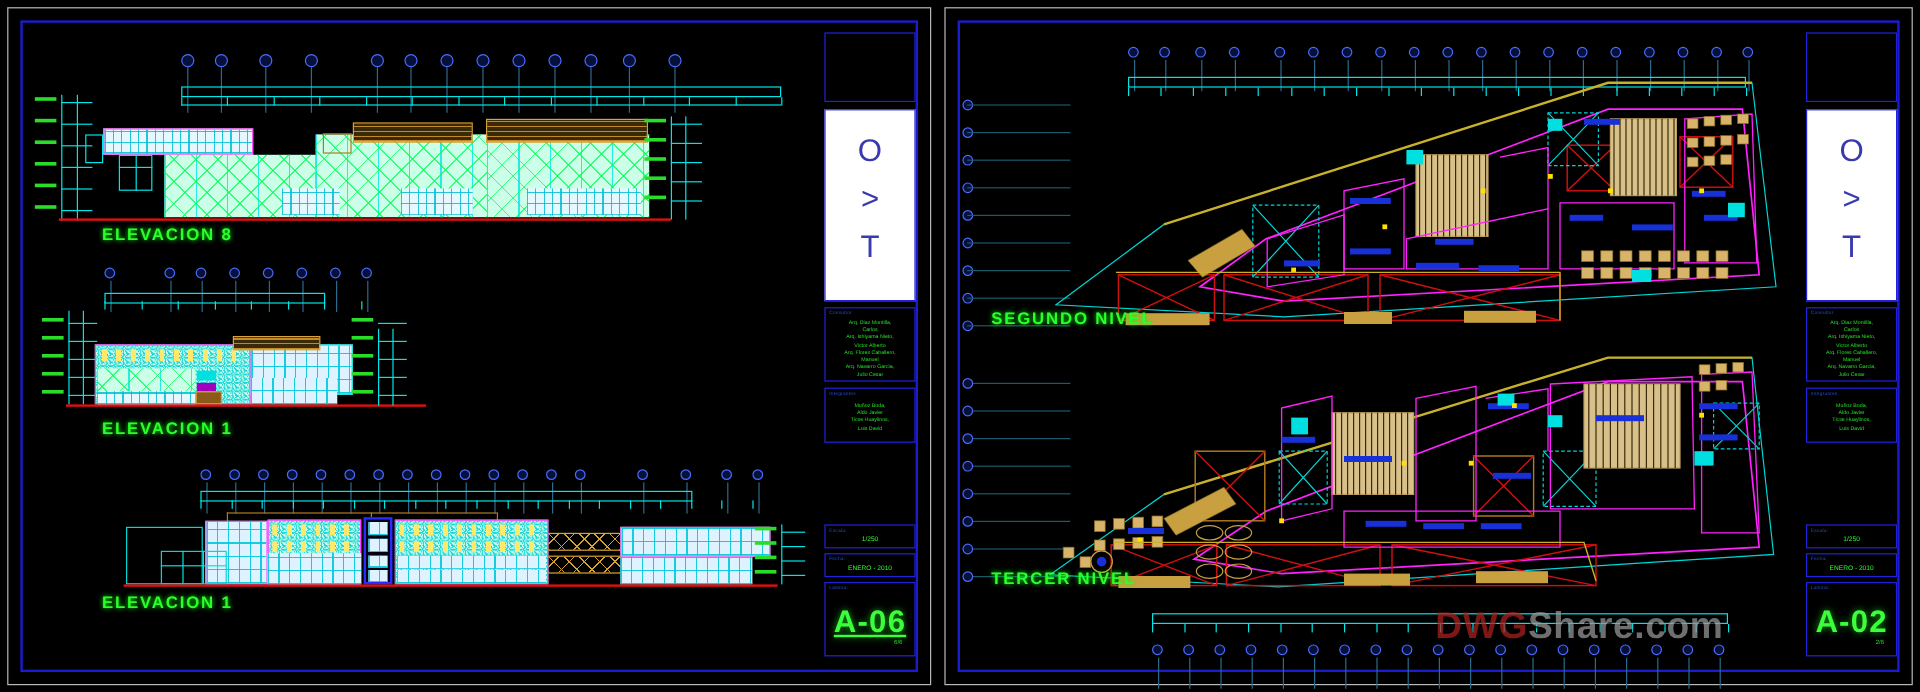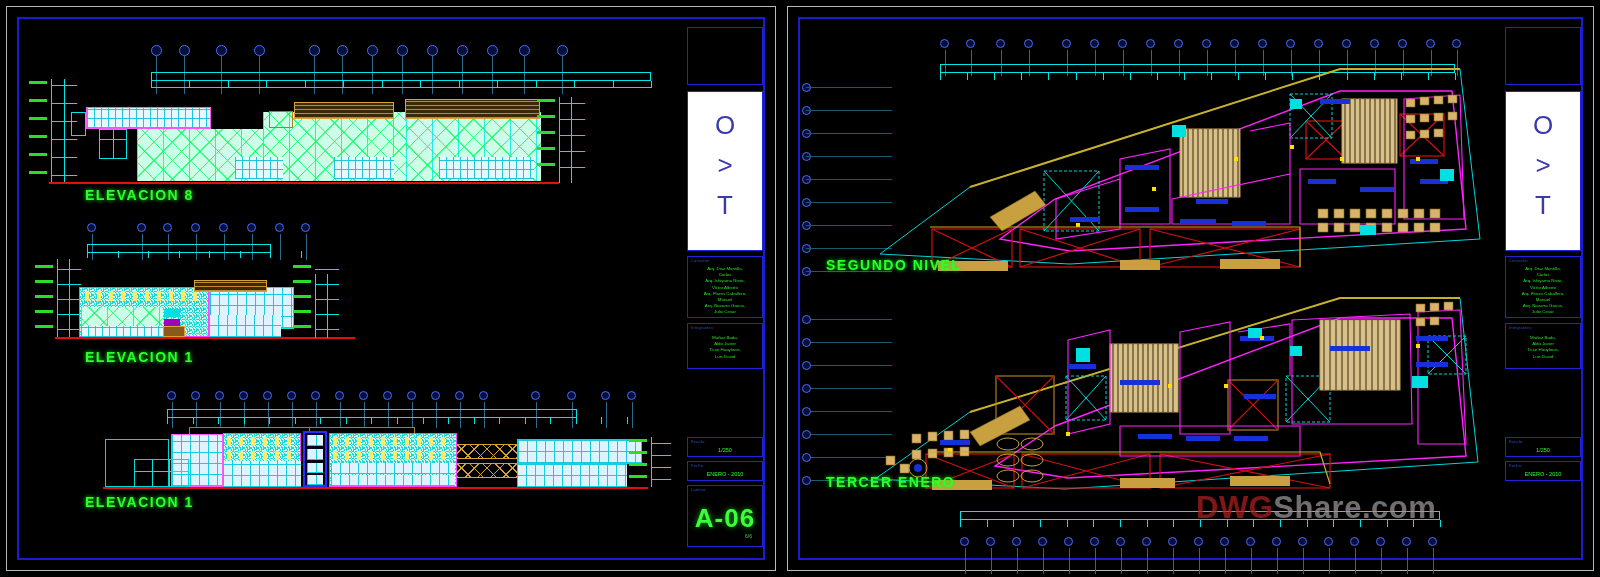--- a/index.html
+++ b/index.html
@@ -470,21 +470,21 @@
           <div class="scale-txt" style="top:9px;">1/250</div>
         </div>
 
         <div class="tbbox" style="left:2px;top:442px;width:76px;height:20px;">
           <div class="tb-head">Fecha:</div>
           <div class="date-txt" style="top:9px;">ENERO - 2010</div>
         </div>
 
         <div class="tbbox" style="left:2px;top:466px;width:76px;height:62px;">
           <div class="tb-head">Lamina:</div>
-          <div class="lamina-txt" style="top:17px;">A-06</div>
+          <div class="lamina-txt" style="top:17px;text-decoration:underline;">A-06</div>
           <div class="lamina-sub" style="top:47px;">6/6</div>
         </div>
       </div>
 
     </div>
   </div>
 
   <div class="sheet right">
     <div class="sheet-inner">
 
@@ -890,21 +890,21 @@
             <div class="bub sm" style="left: 550px; top: 518px;"></div>
             <div class="l vl" style="left: 555px; top: 529px; height: 26px; background: rgb(42, 106, 138);"></div>
             <div class="bub sm" style="left: 576px; top: 518px;"></div>
             <div class="l vl" style="left: 581px; top: 529px; height: 26px; background: rgb(42, 106, 138);"></div>
             <div class="bub sm" style="left: 602px; top: 518px;"></div>
             <div class="l vl" style="left: 607px; top: 529px; height: 26px; background: rgb(42, 106, 138);"></div>
             <div class="bub sm" style="left: 628px; top: 518px;"></div>
             <div class="l vl" style="left: 633px; top: 529px; height: 26px; background: rgb(42, 106, 138);"></div>
           </div>
 
-        <div class="eltitle" style="left:26px;top:455px;">TERCER  ENERO</div>
+        <div class="eltitle" style="left:26px;top:455px;">TERCER  NIVEL</div>
       </div>
 
       <div class="tb" style="right:-4px;">
         <div class="tbbox" style="left:2px;top:8px;width:76px;height:58px;"></div>
 
         <div class="tbbox tb-logo" style="left:2px;top:72px;width:76px;height:160px;">
           <div class="logo-glyph" style="top:18px;font-size:26px;">O</div>
           <div class="logo-glyph" style="top:58px;font-size:26px;">&gt;</div>
           <div class="logo-glyph" style="top:98px;font-size:26px;">T</div>
         </div>
@@ -937,22 +937,27 @@
         <div class="tbbox" style="left:2px;top:418px;width:76px;height:20px;">
           <div class="tb-head">Escala:</div>
           <div class="scale-txt" style="top:9px;">1/250</div>
         </div>
 
         <div class="tbbox" style="left:2px;top:442px;width:76px;height:20px;">
           <div class="tb-head">Fecha:</div>
           <div class="date-txt" style="top:9px;">ENERO - 2010</div>
         </div>
 
+        <div class="tbbox" style="left:2px;top:466px;width:76px;height:62px;">
+          <div class="tb-head">Lamina:</div>
+          <div class="lamina-txt" style="top:17px;">A-02</div>
+          <div class="lamina-sub" style="top:47px;">2/6</div>
+        </div>
       </div>
 
     </div>
   </div>
 
-  <div class="wm" style="left:1196px;top:490px;">
+  <div class="wm" style="left:1196px;top:504px;">
     <span class="dwg">DWG</span><span>Share.com</span>
   </div>
 
 </div>
 
 </body></html>

